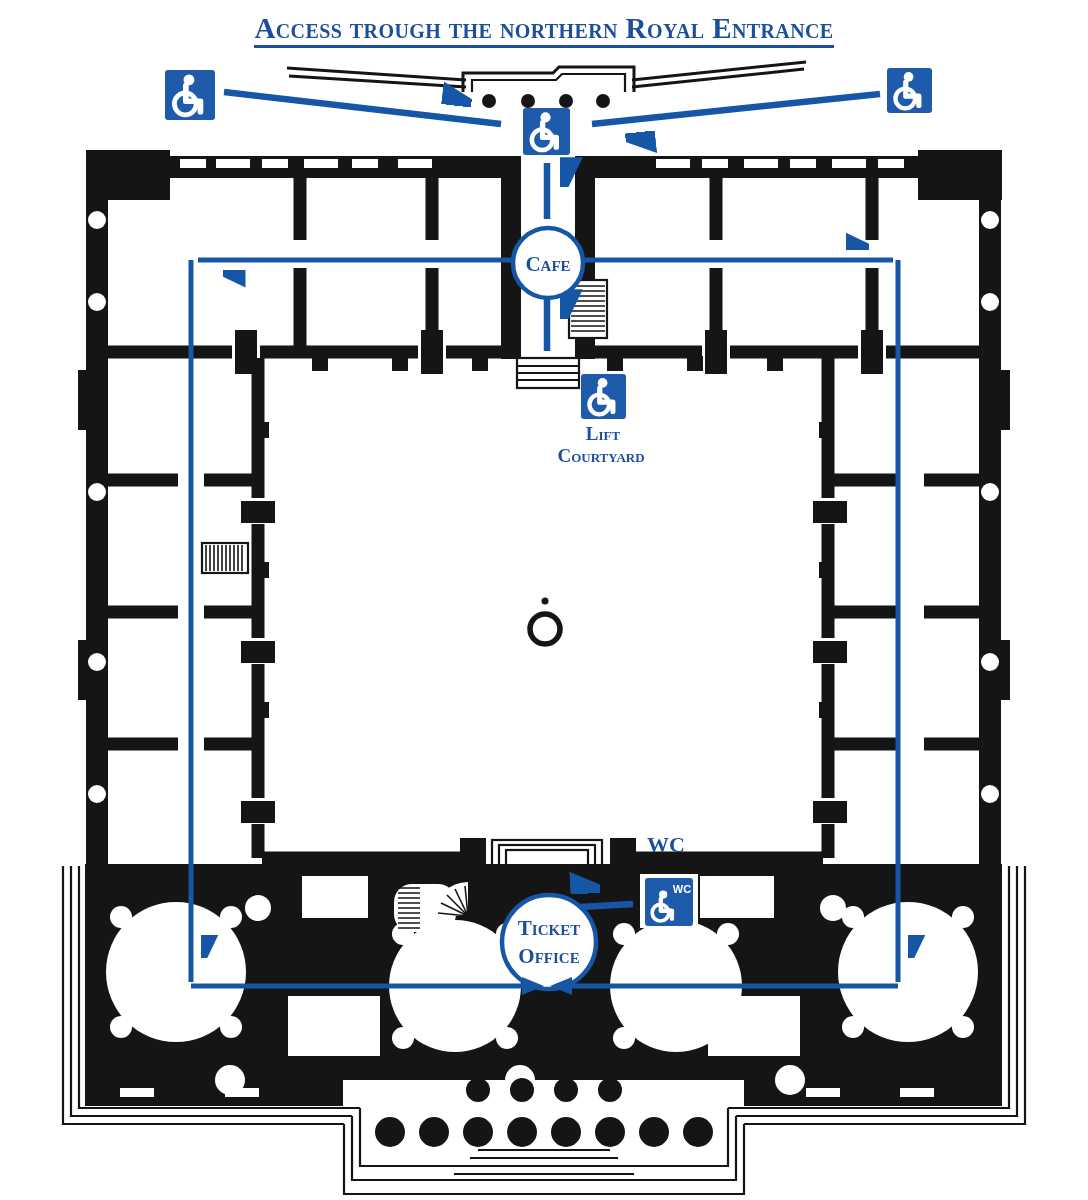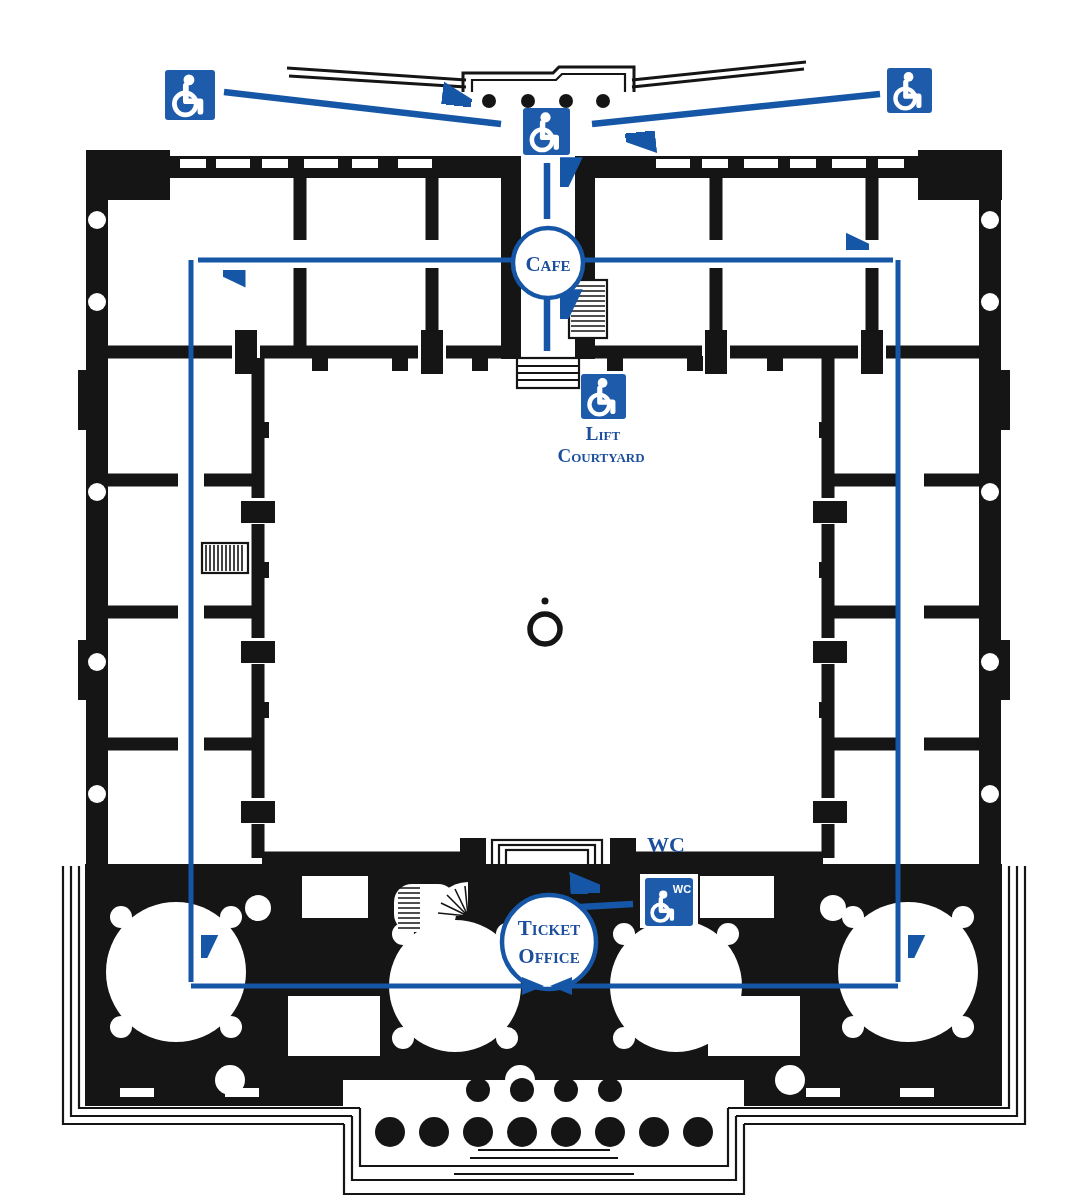--- a/index.html
+++ b/index.html
@@ -279,13 +279,16 @@
         <use href="#wc-sym" x="0" y="9" width="38" height="38"></use>
         <text class="wcbadge" x="37" y="15" font-size="11">WC</text>
       </g>
 
       <text class="sc" x="603" y="440" font-size="19">Lift</text>
       <text class="sc" x="601" y="462" font-size="19">Courtyard</text>
       <text class="caps" x="666" y="852" font-size="22">WC</text>
     </g>
   </svg>
 
+  <div class="page-title">
+    <span>Access trough the northern Royal Entrance</span>
+  </div>
 </div>
 
 </body></html>

